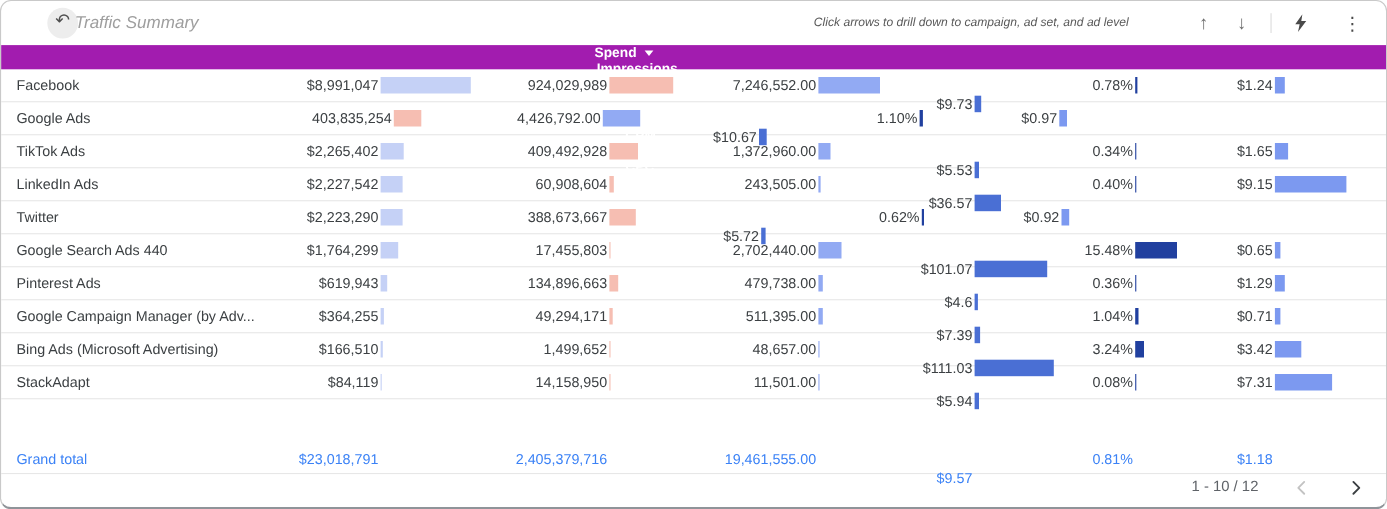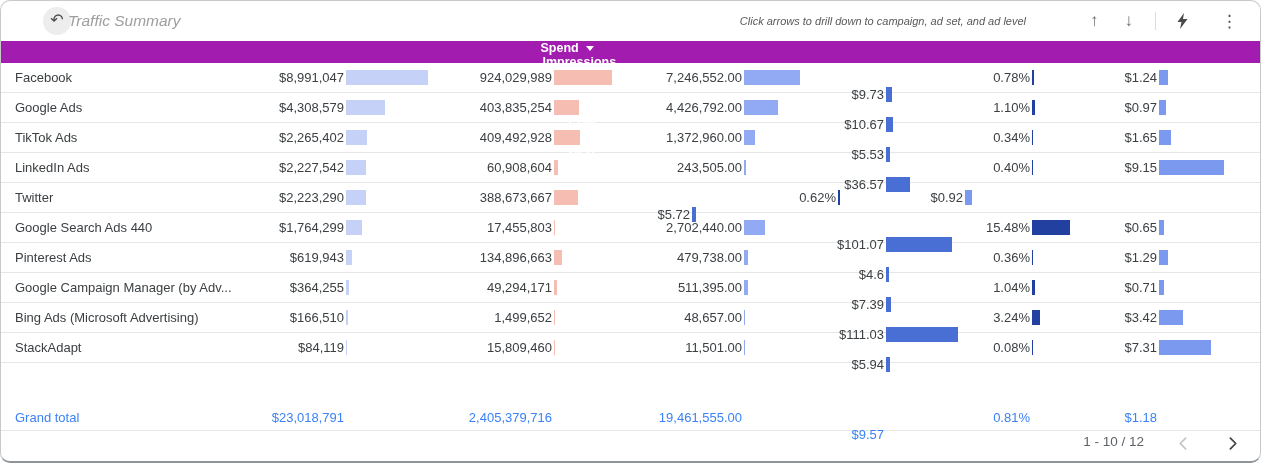--- a/index.html
+++ b/index.html
@@ -140,26 +140,20 @@
         </div>
         <div class="cell num c-cpc">
           <span class="val">$1.24</span>
           <div class="track">
             <div class="bar" style="background: rgb(124, 153, 240); width: 9px;"></div>
           </div>
         </div>
       </div>
       <div class="row">
         <div class="cell c-channel">Google Ads</div>
-        <div class="cell num c-spend">
-          <span class="val">$4,308,579</span>
-          <div class="track">
-            <div class="bar" style="background: rgb(197, 209, 246); width: 39px;"></div>
-          </div>
-        </div>
         <div class="cell num c-impr">
           <span class="val">403,835,254</span>
           <div class="track">
             <div class="bar" style="background: rgb(246, 190, 178); width: 25px;"></div>
           </div>
         </div>
         <div class="cell num c-clicks">
           <span class="val">4,426,792.00</span>
           <div class="track">
             <div class="bar" style="background: rgb(146, 170, 243); width: 34px;"></div>
@@ -453,21 +447,21 @@
       </div>
       <div class="row">
         <div class="cell c-channel">StackAdapt</div>
         <div class="cell num c-spend">
           <span class="val">$84,119</span>
           <div class="track">
             <div class="bar" style="background: rgb(197, 209, 246); width: 1px;"></div>
           </div>
         </div>
         <div class="cell num c-impr">
-          <span class="val">15,809,460</span>
+          <span class="val">14,158,950</span>
           <div class="track">
             <div class="bar" style="background: rgb(246, 190, 178); width: 1px;"></div>
           </div>
         </div>
         <div class="cell num c-clicks">
           <span class="val">11,501.00</span>
           <div class="track">
             <div class="bar" style="background: rgb(146, 170, 243); width: 1px;"></div>
           </div>
         </div>

